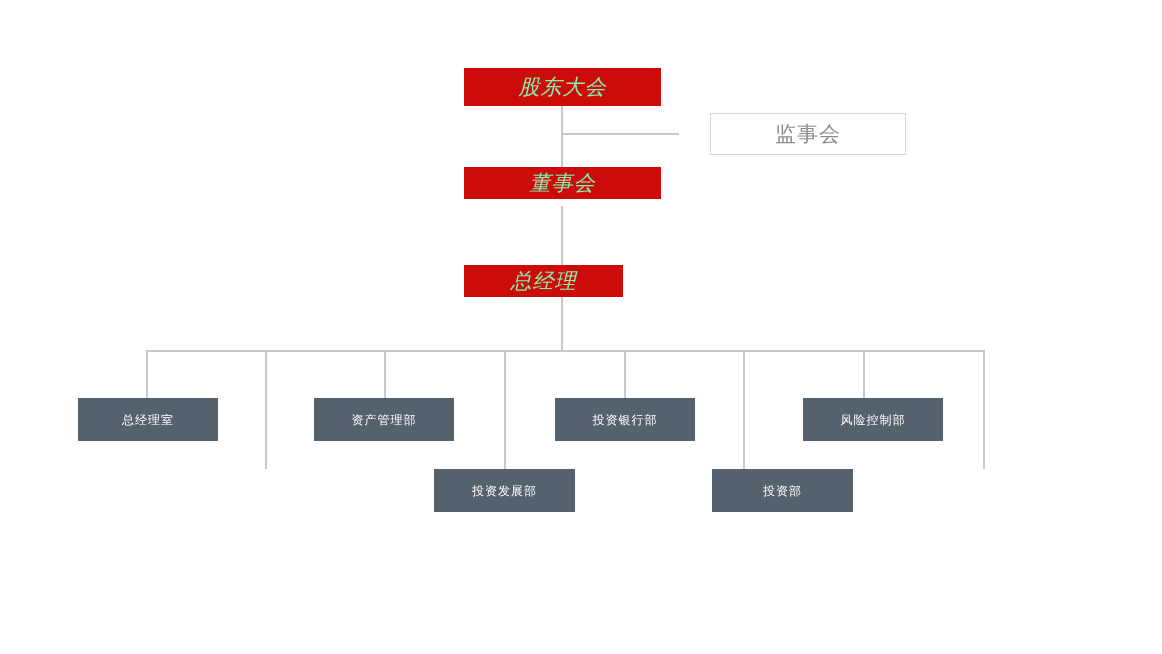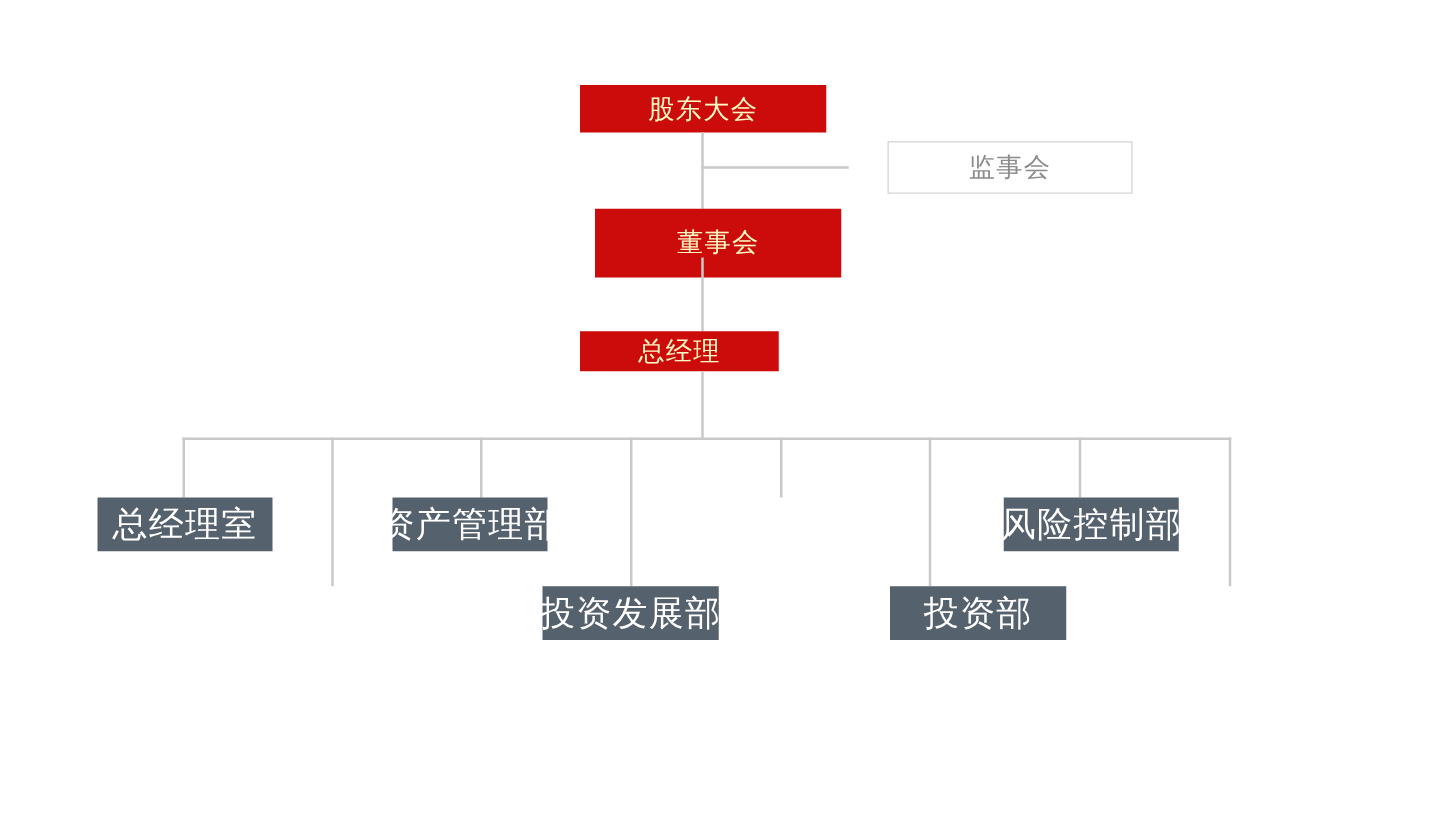--- a/index.html
+++ b/index.html
@@ -34,75 +34,77 @@
     box-sizing: border-box;
     display: flex;
     align-items: center;
     justify-content: center;
     text-align: center;
     line-height: 1;
     white-space: nowrap;
   }
   .node-exec {
     background: #cc0b0b;
-    color: #fef9c3;
+    color: #86efac;
     font-size: 21px;
     letter-spacing: 1px;
+    font-style: italic;
   }
   .node-outline {
     background: #ffffff;
     border: 1px solid #d4d4d4;
     color: #8c8c8c;
     font-size: 21px;
     letter-spacing: 1px;
     margin-left: 32px;
   }
   .node-dept {
     background: #55616d;
     color: #ffffff;
-    font-size: 28px;
+    font-size: 12px;
     letter-spacing: 1px;
   }
 </style>
 </head>
 <body>
 
 <div id="org-chart">
 
   <div class="node node-exec" style="left:464px; top:68px; width:197px; height:38px;">股东大会</div>
 
   <div class="conn-v" style="left:561px; top:106px; height:61px;"></div>
 
   <div class="conn-h" style="left:561px; top:133px; width:118px;"></div>
 
   <div class="node node-outline" style="left:678px; top:113px; width:196px; height:42px;">监事会</div>
 
-  <div class="node node-exec" style="left:464px; top:167px; width:197px; height:55px;margin-left:12px;">董事会</div>
+  <div class="node node-exec" style="left:464px; top:167px; width:197px; height:32px;">董事会</div>
 
   <div class="conn-v" style="left:561px; top:206px; height:59px;"></div>
 
   <div class="node node-exec" style="left:464px; top:265px; width:159px; height:32px;">总经理</div>
 
   <div class="conn-v" style="left:561px; top:297px; height:54px;"></div>
 
   <div class="conn-h" style="left:146px; top:350px; width:839px;"></div>
 
   <div class="conn-v" style="left:146px; top:350px; height:48px;"></div>
   <div class="conn-v" style="left:265px; top:350px; height:119px;"></div>
   <div class="conn-v" style="left:384px; top:350px; height:48px;"></div>
   <div class="conn-v" style="left:504px; top:350px; height:119px;"></div>
   <div class="conn-v" style="left:624px; top:350px; height:48px;"></div>
   <div class="conn-v" style="left:743px; top:350px; height:119px;"></div>
   <div class="conn-v" style="left:863px; top:350px; height:48px;"></div>
   <div class="conn-v" style="left:983px; top:350px; height:119px;"></div>
 
   <div class="node node-dept" style="left:78px; top:398px; width:140px; height:43px;">总经理室</div>
 
-  <div class="node node-dept" style="left:314px; top:398px; width:124px; height:43px;">资产管理部</div>
+  <div class="node node-dept" style="left:314px; top:398px; width:140px; height:43px;">资产管理部</div>
 
+  <div class="node node-dept" style="left:555px; top:398px; width:140px; height:43px;">投资银行部</div>
 
   <div class="node node-dept" style="left:803px; top:398px; width:140px; height:43px;">风险控制部</div>
 
 
   <div class="node node-dept" style="left:434px; top:469px; width:141px; height:43px;">投资发展部</div>
 
   <div class="node node-dept" style="left:673px; top:469px; width:141px; height:43px;margin-left:39px;">投资部</div>
 
 
 </div>

